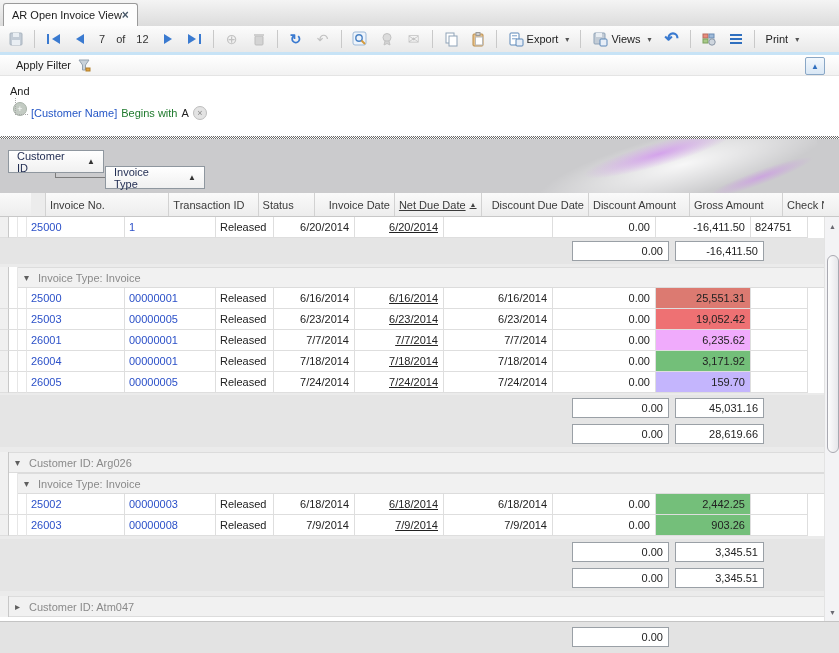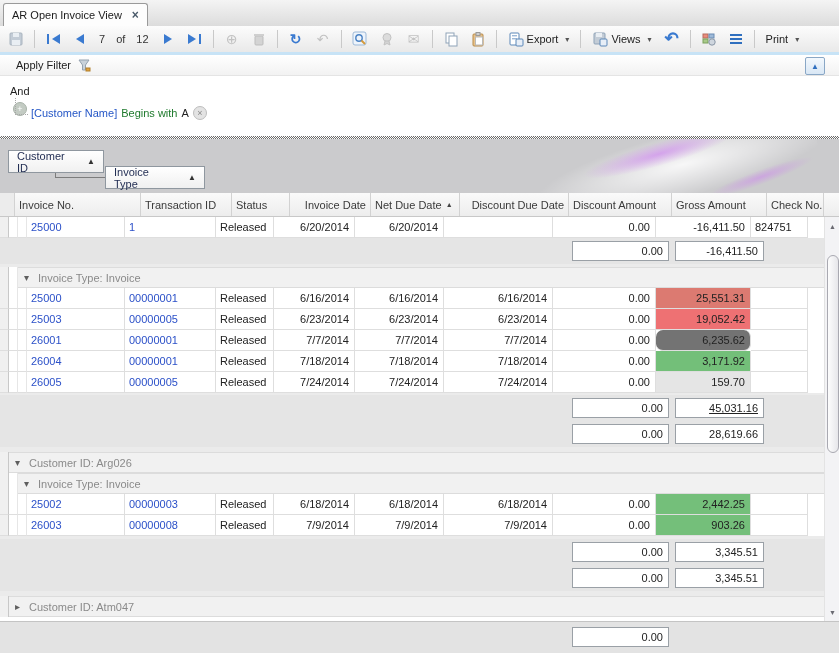--- a/index.html
+++ b/index.html
@@ -1,21 +1,21 @@
 <!DOCTYPE html>
 <html><head>
 <meta charset="utf-8">
 <style>
   html,body{margin:0;padding:0;}
   body{font-family:"Liberation Sans",sans-serif;font-size:11px;color:#222;background:#fff;}
   #app{position:relative;width:839px;height:653px;overflow:hidden;background:#fff;border:0;}
 
   
   .tabbar{position:absolute;left:0;top:0;width:839px;height:26px;background:linear-gradient(#f4f4f4,#dcdcdc);border-bottom:1px solid #bfbfbf;}
-  .tab{position:absolute;left:3px;top:3px;height:22px;background:#fdfdfd;border:1px solid #9a9a9a;border-bottom:none;border-radius:3px 3px 0 0;display:flex;align-items:center;padding:0 8px;gap:10px;}
+  .tab{position:absolute;left:3px;top:3px;height:22px;background:#fdfdfd;border:1px solid #9a9a9a;border-bottom:none;border-radius:3px 3px 0 0;display:flex;align-items:center;padding:0 8px;}
   .tab-title{color:#1a1a1a;}
   .tab-close{color:#4a5a6a;font-weight:bold;font-size:12px;cursor:pointer;}
 
   
   .toolbar{position:absolute;left:0;top:26px;width:839px;height:26px;background:linear-gradient(#fcfcfc,#e9e9e9);display:flex;align-items:center;padding:0 4px;gap:3px;box-sizing:border-box;}
   .bluestrip{position:absolute;left:0;top:52px;width:839px;height:3px;background:#c7e3f6;}
   .tbtn{height:20px;min-width:20px;display:flex;align-items:center;justify-content:center;border-radius:2px;padding:0 2px;gap:3px;}
   .tbtn.txt{padding:0 5px;}
   .tsep{width:1px;height:18px;background:#c9c9c9;margin:0 3px;}
   .glyph{font-size:14px;line-height:14px;}
@@ -59,27 +59,27 @@
   .swirl2{position:absolute;right:95px;top:2px;width:170px;height:26px;background:radial-gradient(ellipse,rgba(205,130,240,.65),rgba(205,130,240,0) 65%);transform:rotate(-16deg);border-radius:50%;}
   .swirl3{position:absolute;right:18px;top:30px;width:120px;height:16px;background:radial-gradient(ellipse,rgba(205,130,240,.5),rgba(205,130,240,0) 65%);transform:rotate(-20deg);border-radius:50%;}
   .gbtn{position:absolute;height:21px;background:linear-gradient(#ffffff,#f0f0f0);border:1px solid #8f979f;display:flex;align-items:center;padding:0 8px;gap:14px;color:#1e2a50;}
   .gbtn .sort{font-size:8px;color:#333;}
   .gbtn1{left:8px;top:11px;width:78px;}
   .gbtn2{left:105px;top:27px;width:82px;}
   .gconnect{position:absolute;left:55px;top:33px;width:50px;height:5px;border-left:1px solid #7c7c7c;border-bottom:1px solid #7c7c7c;}
 
   
   .grid{position:absolute;left:0;top:193px;width:839px;height:460px;background:#fff;}
-  .gridhead{display:flex;height:24px;background:linear-gradient(#fafafa,#ededed);border-bottom:1px solid #c8c8c8;box-sizing:border-box;}
+  .gridhead{display:flex;height:24px;background:linear-gradient(#fafafa,#ededed);border-bottom:1px solid #c8c8c8;box-sizing:border-box;padding-left:31px;}
   .hcell{box-sizing:border-box;border-right:1px solid #d2d2d2;display:flex;align-items:center;padding:0 4px;color:#3a3a3a;white-space:nowrap;overflow:hidden;}
   .hcell.num{justify-content:flex-end;}
   .hcell .sort{font-size:7px;color:#444;margin-left:4px;}
 
   .w-ind{width:15px;} .w-inv{width:126px;} .w-tr{width:91px;} .w-st{width:58px;}
-  .w-id{width:81px;} .w-nd{width:89px;} .w-dd{width:109px;} .w-da{width:103px;}
+  .w-id{width:81px;} .w-nd{width:89px;text-decoration:underline;} .w-dd{width:109px;} .w-da{width:103px;}
   .w-ga{width:95px;} .w-ck{width:57px;} .w-inv2{width:98px;}
 
   .row{display:flex;height:21px;box-sizing:border-box;}
   .cell{box-sizing:border-box;border-right:1px solid #dedede;border-bottom:1px solid #dedede;display:flex;align-items:center;padding:0 4px;white-space:nowrap;overflow:hidden;background:#fff;}
   .cell.num{justify-content:flex-end;padding-right:5px;}
   .cell.link{color:#2b50c8;}
   .cell.ind{background:#f0f0f0;border-right:1px solid #c8c8c8;}
   .cell.indent{border-right:1px solid #e6e6e6;}
 
   .grouprow{display:flex;height:21px;box-sizing:border-box;}
@@ -378,21 +378,21 @@
       <div class="cell ind"></div>
         <div class="cell indent"></div>
         <div class="cell indent"></div>
       <div class="cell w-inv2 link">26001</div>
       <div class="cell w-tr link">00000001</div>
       <div class="cell w-st">Released</div>
       <div class="cell w-id num">7/7/2014</div>
       <div class="cell w-nd num">7/7/2014</div>
       <div class="cell w-dd num">7/7/2014</div>
       <div class="cell w-da num">0.00</div>
-      <div class="cell w-ga num" style="background-color: #737373; border-radius: 7px;">6,235.62</div>
+      <div class="cell w-ga num" style="background-color: #f0abfc;">6,235.62</div>
       <div class="cell w-ck"></div>
     </div>
     <div class="row">
       <div class="cell ind"></div>
         <div class="cell indent"></div>
         <div class="cell indent"></div>
       <div class="cell w-inv2 link">26004</div>
       <div class="cell w-tr link">00000001</div>
       <div class="cell w-st">Released</div>
       <div class="cell w-id num">7/18/2014</div>
@@ -406,33 +406,33 @@
       <div class="cell ind"></div>
         <div class="cell indent"></div>
         <div class="cell indent"></div>
       <div class="cell w-inv2 link">26005</div>
       <div class="cell w-tr link">00000005</div>
       <div class="cell w-st">Released</div>
       <div class="cell w-id num">7/24/2014</div>
       <div class="cell w-nd num">7/24/2014</div>
       <div class="cell w-dd num">7/24/2014</div>
       <div class="cell w-da num">0.00</div>
-      <div class="cell w-ga num" style="background-color: #e5e5e5; padding-left: 26px;">159.70</div>
+      <div class="cell w-ga num" style="background-color: #c4b5fd; padding-left: 26px;">159.70</div>
       <div class="cell w-ck"></div>
     </div>
 
     <div class="spacer" style="height:2px;"></div>
 
     <div class="sumrow">
       <div class="sumfill" style="width:569px;"></div>
       <div class="w-da">
           <div class="sumbox" style="margin-left:3px;width:97px;">0.00</div>
         </div>
       <div class="w-ga">
-          <div class="sumbox" style="margin-left:3px;width:89px;text-decoration:underline;">45,031.16</div>
+          <div class="sumbox" style="margin-left:3px;width:89px;">45,031.16</div>
         </div>
       <div class="sumfill" style="width:57px;"></div>
     </div>
     <div class="sumrow">
       <div class="sumfill" style="width:569px;"></div>
       <div class="w-da">
           <div class="sumbox" style="margin-left:3px;width:97px;">0.00</div>
         </div>
       <div class="w-ga">
           <div class="sumbox" style="margin-left:3px;width:89px;">28,619.66</div>

